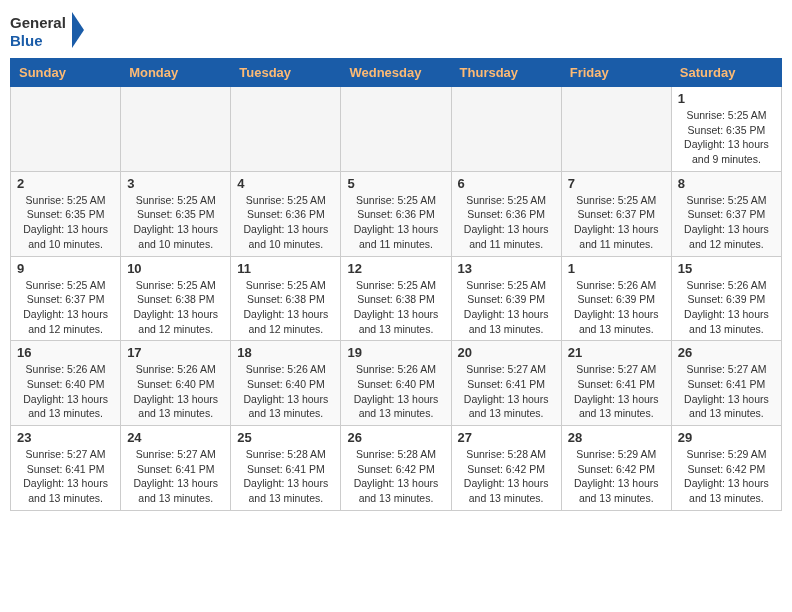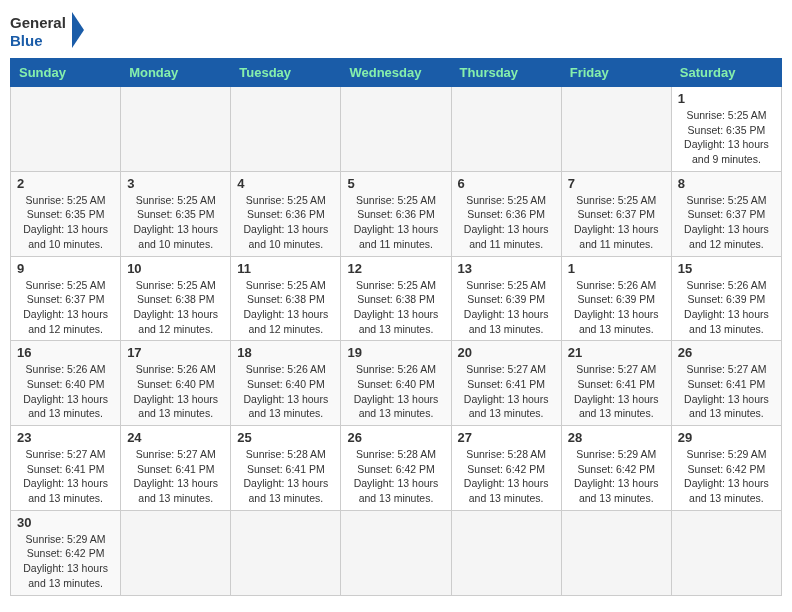--- a/index.html
+++ b/index.html
@@ -34,21 +34,21 @@
       font-size: 16px;
       color: #555;
     }
     .calendar {
       width: 100%;
       border-collapse: collapse;
       border: 1px solid #ccc;
     }
     .calendar th {
       background-color: #1a5ca8;
-      color: #86efac;
+      color: #fdba74;
       text-align: left;
       padding: 6px 8px;
       font-size: 13px;
       border: 1px solid #1a5ca8;
     }
     .calendar td {
       border: 1px solid #ccc;
       vertical-align: top;
       padding: 4px 6px;
       width: calc(100% / 7);
@@ -295,28 +295,14 @@
 Sunset: 6:42 PM
 Daylight: 13 hours and 13 minutes.</div>
         </td>
         <td>
           <span class="day-number">29</span>
           <div class="day-info" style="white-space: pre-line;">Sunrise: 5:29 AM
 Sunset: 6:42 PM
 Daylight: 13 hours and 13 minutes.</div>
         </td>
       </tr>
-      <tr>
-        <td>
-          <span class="day-number">30</span>
-          <div class="day-info" style="white-space: pre-line;">Sunrise: 5:29 AM
-Sunset: 6:42 PM
-Daylight: 13 hours and 13 minutes.</div>
-        </td>
-        <td class="empty"></td>
-        <td class="empty"></td>
-        <td class="empty"></td>
-        <td class="empty"></td>
-        <td class="empty"></td>
-        <td class="empty"></td>
-      </tr>
     </tbody>
 </table>
 
 </body></html>

